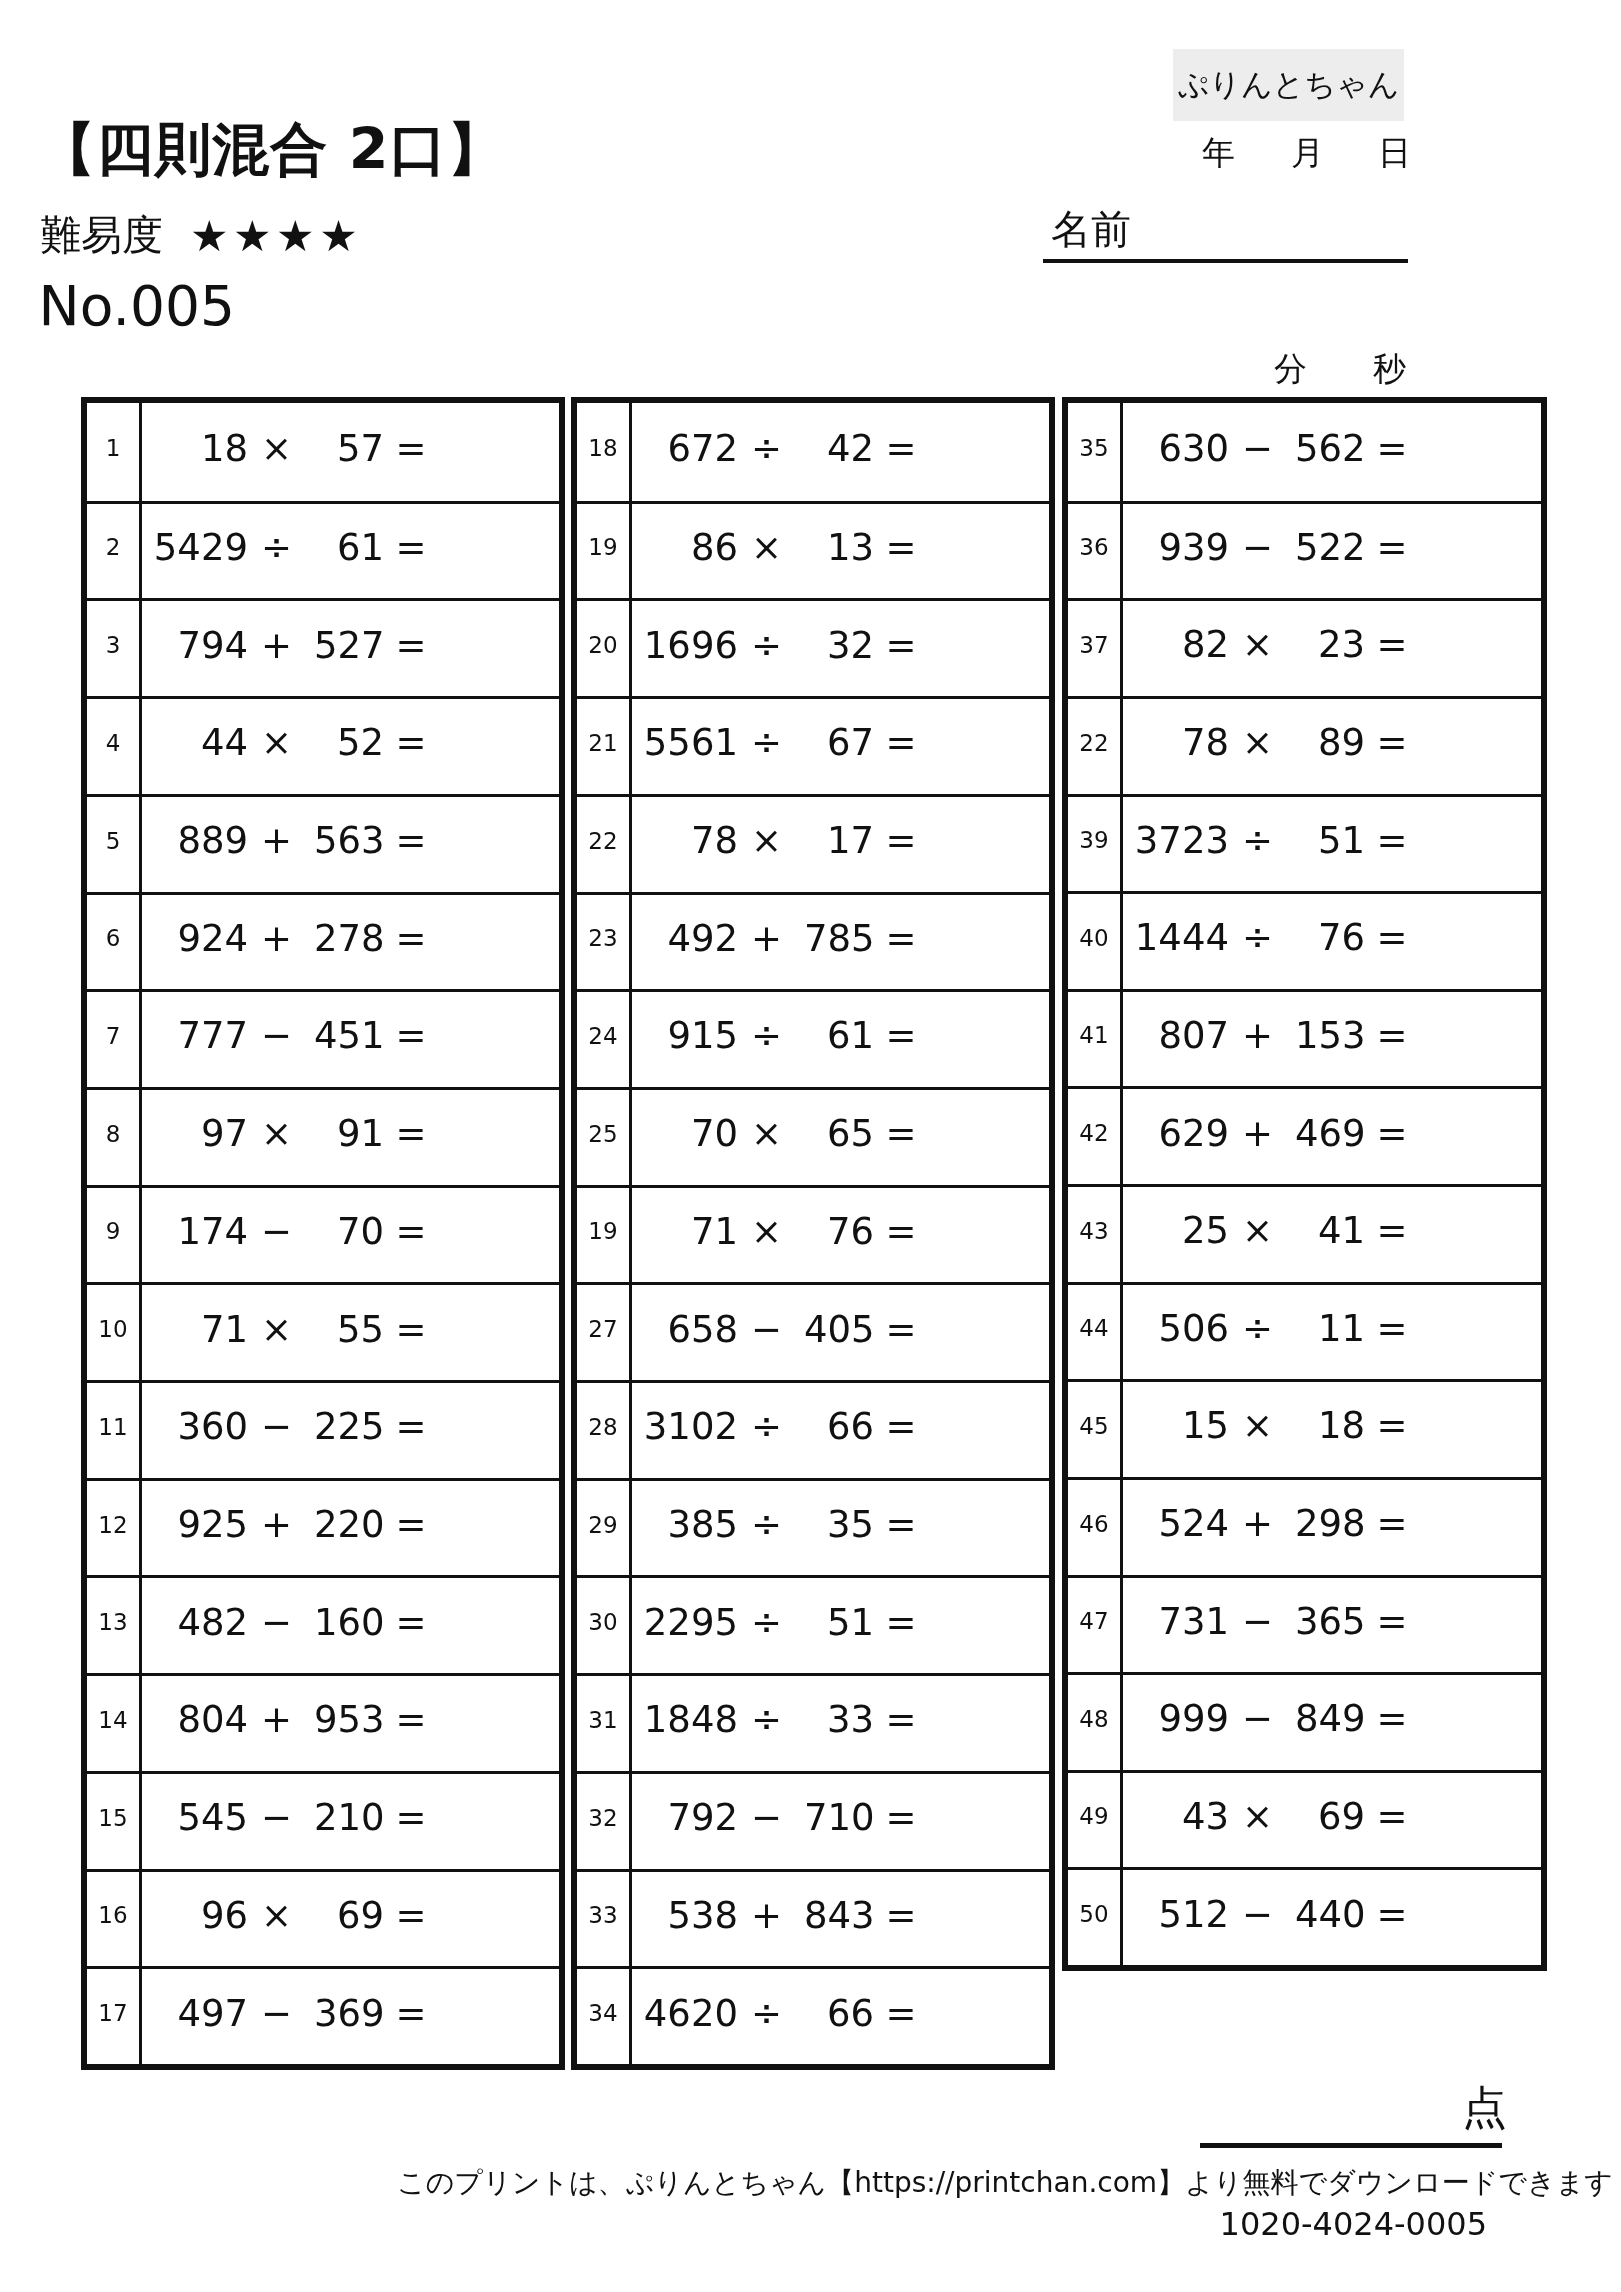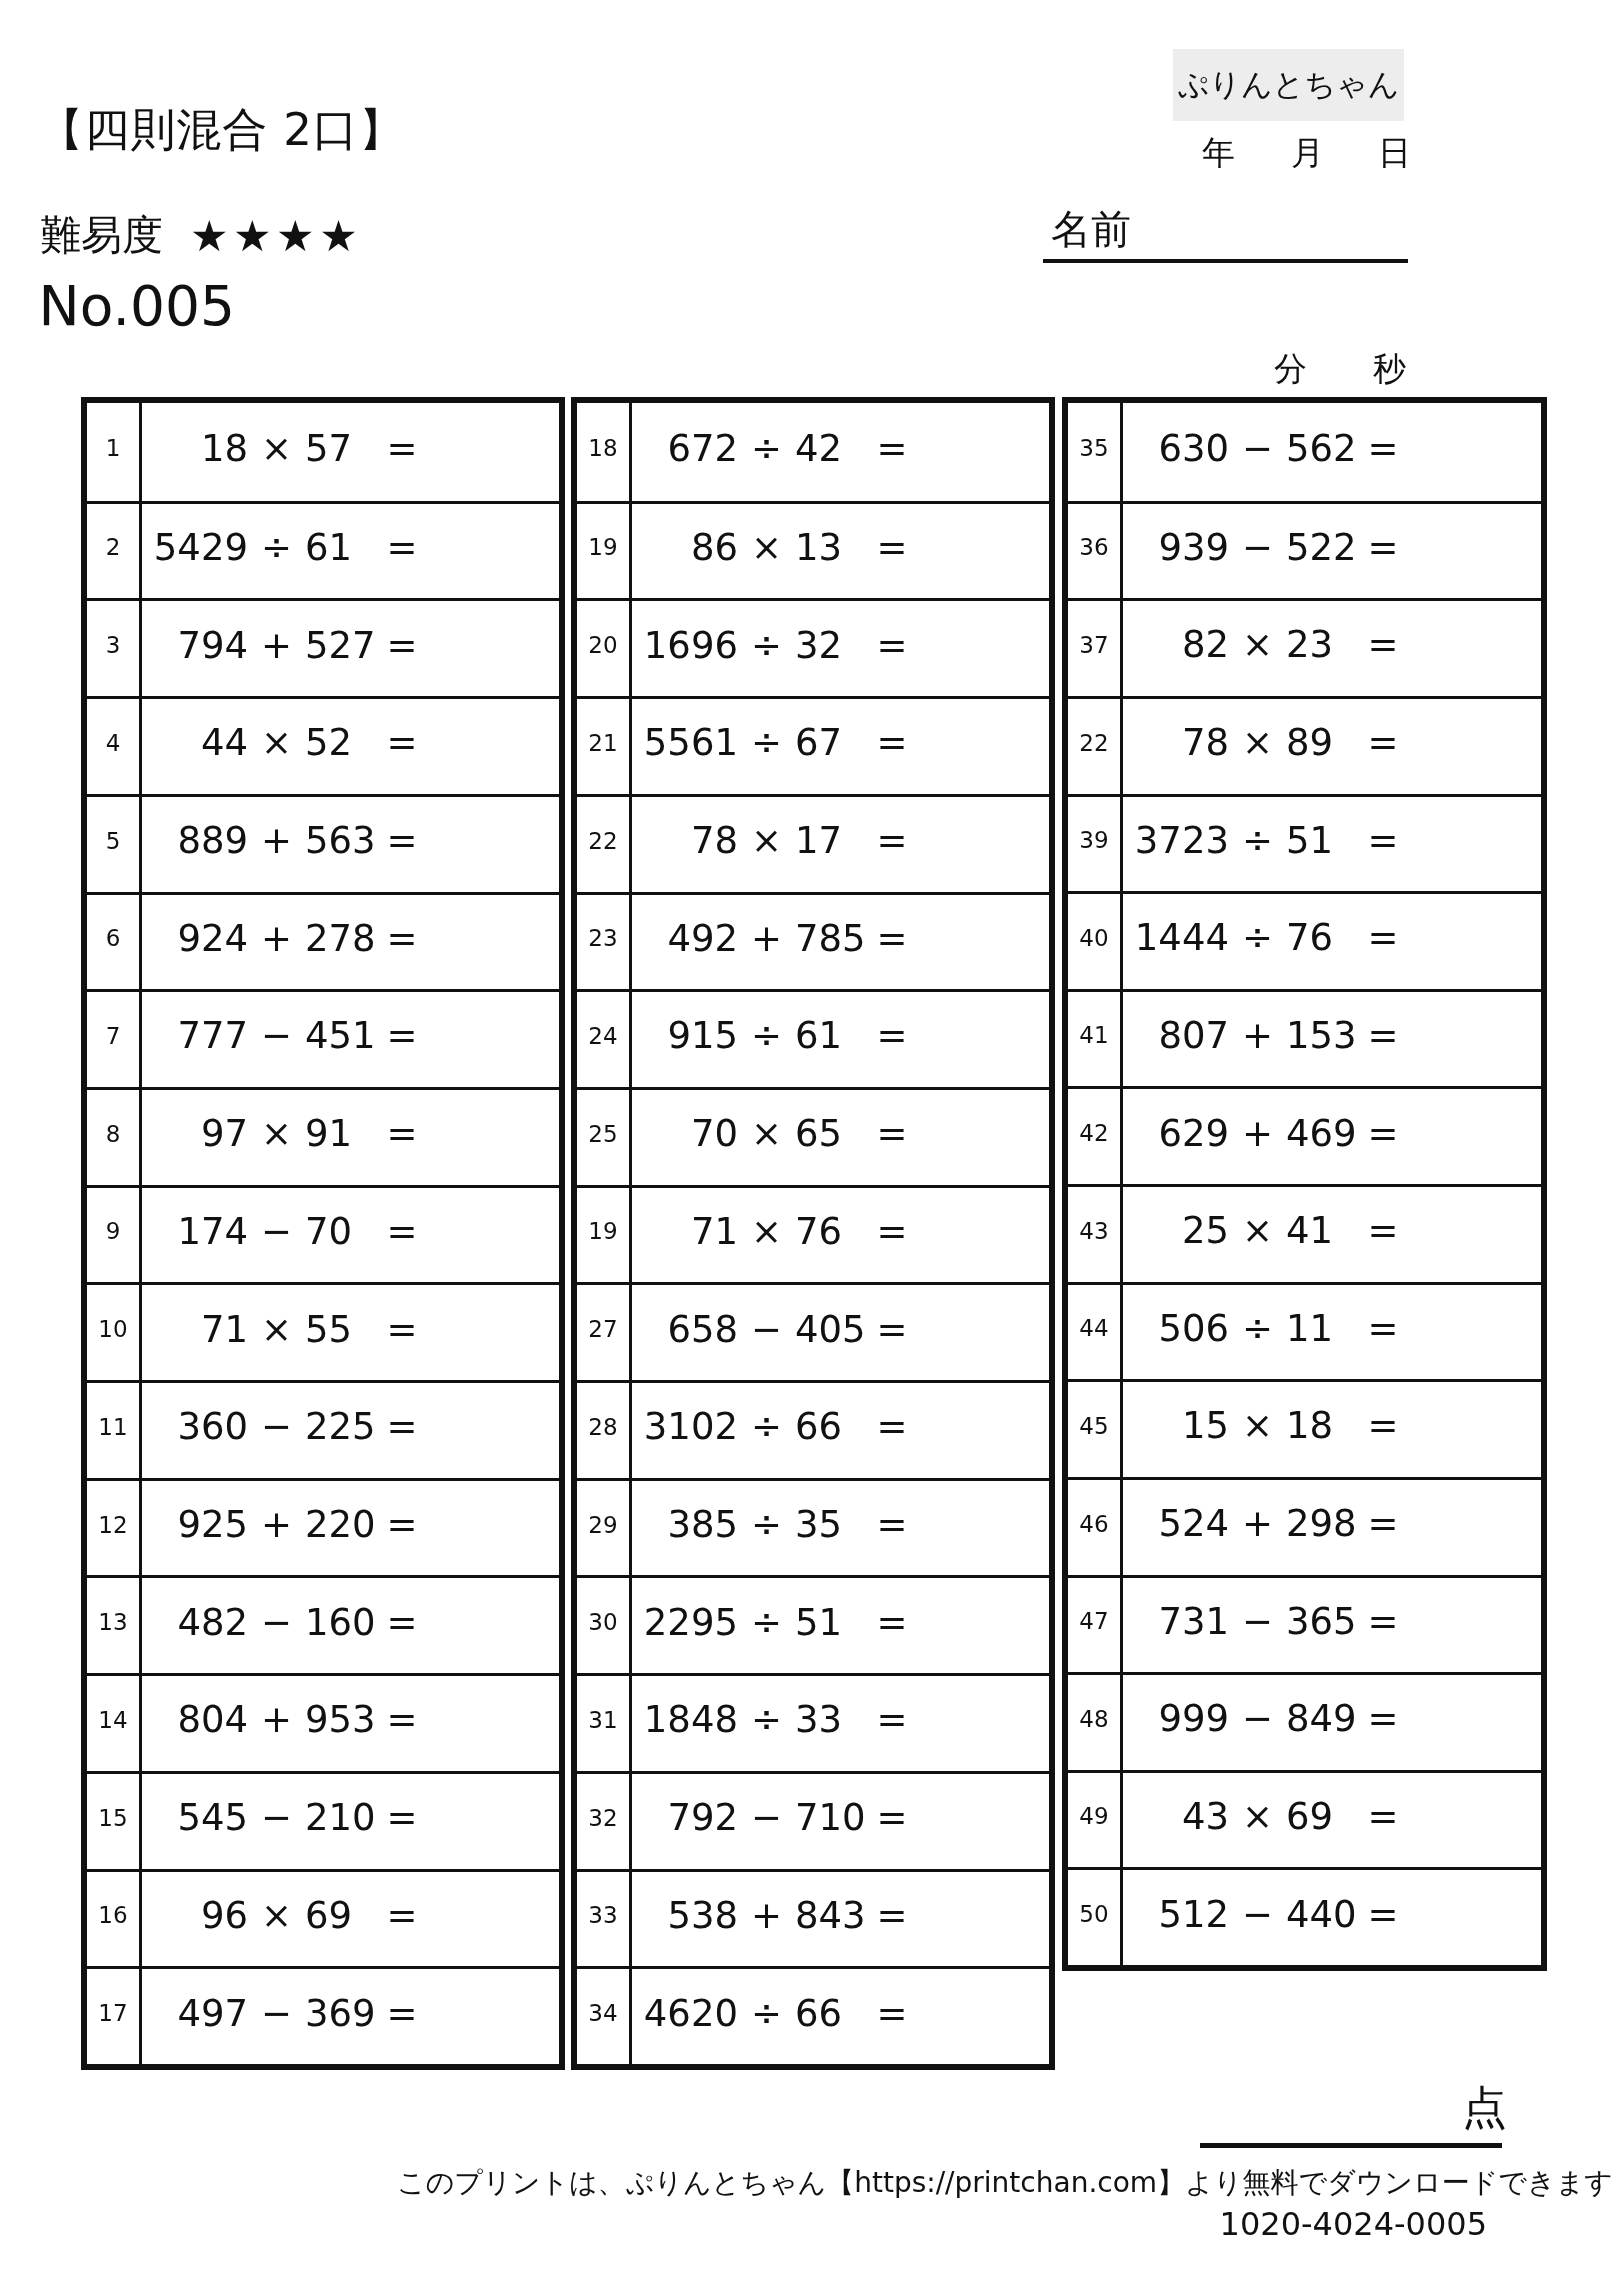--- a/index.html
+++ b/index.html
@@ -4,21 +4,21 @@
 <style>
   html,body { margin:0; padding:0; background:#fff; }
   .sheet {
     position:relative; width:1622px; height:2293px; background:#ffffff;
     font-family:"DejaVu Sans","Liberation Sans",sans-serif; color:#111;
     overflow:hidden;
   }
   .abs { position:absolute;margin-left:9px; }
 
   
-  .title { left:29.6px; top:100px; font-size:45px; font-weight:400; letter-spacing:0.9px; }
+  .title { left:29.6px; top:112px; font-size:57px; font-weight:700; letter-spacing:0.9px; }
   .diff-row { left:31px; top:208px; display:flex; gap:27px; align-items:center; }
   .diff-label { font-size:41px; font-weight:400; }
   .stars { font-size:43px; letter-spacing:4.5px; }
   .sheet-no { left:29.6px; top:274px; font-size:55px; }
 
   .brand { left:1164px; top:49px; width:231px; height:72px; background:#ededed;
            display:flex; align-items:center; justify-content:center; font-size:31px; }
   .date-label { top:131px; font-size:33px; }
   .y { left:1193px; } .m { left:1282px; } .d { left:1369px; }
   .name-label { left:1042px; top:202px; font-size:40px; }
@@ -33,21 +33,21 @@
   .block-2 { left:571px;  width:484px; height:1673px; grid-template-rows:repeat(17,1fr); }
   .block-3 { left:1062px; width:485px; height:1574px; grid-template-rows:repeat(16,1fr); }
 
   .row { display:flex; min-height:0; }
   .row + .row { border-top:3.6px solid #111; }
   .num { flex:0 0 52px; border-right:3.6px solid #111; display:flex; align-items:center;
          justify-content:center; font-size:23px; padding-bottom:7.2px; }
   .expr { flex:1; display:flex; align-items:center; font-size:37px; padding-bottom:7.2px; }
   .a  { width:106px; text-align:right; }
   .op { width:57px;  text-align:center; }
-  .b  { width:70px;  text-align:left; }
+  .b  { width:70px;  text-align:right;margin-left:9px; }
   .eq { width:54px;  text-align:center; }
   .answer-space { flex:1; }
 
   
   .score-label { left:1453px; top:2078px; font-size:45px; }
   .score-line  { left:1191px; top:2143px; width:302px; height:4.5px; background:#111; }
   .credit { left:388px; top:2164px; font-size:28px;text-align:center; }
   .code   { right:135px; top:2205px; font-size:32px; }
 </style>
 </head>

